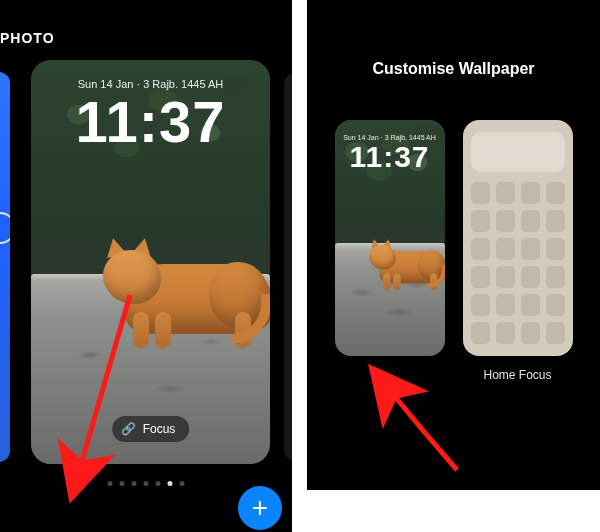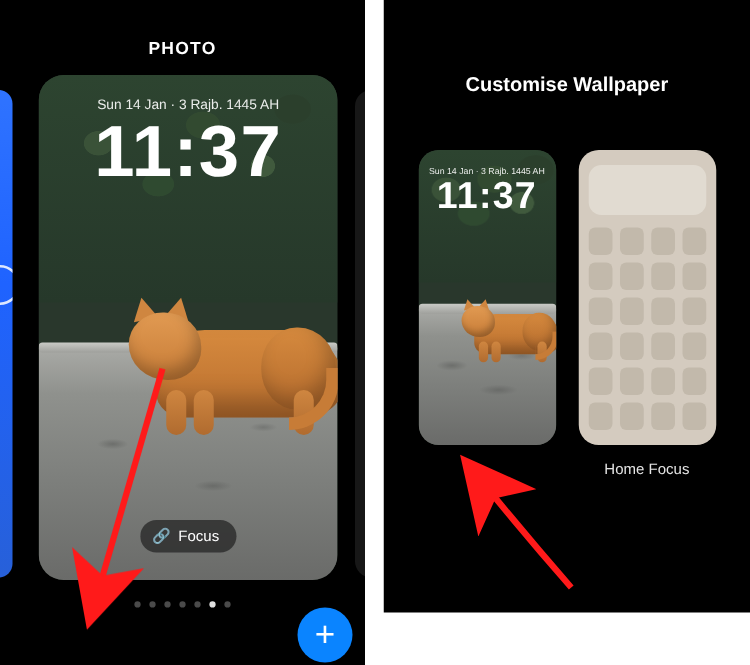--- a/index.html
+++ b/index.html
@@ -20,21 +20,21 @@
     position: relative;
     overflow: hidden;
   }
   .panel-left  { width: 301px; height: 532px; margin: 0; }
   .panel-right { width: 302px; height: 490px; margin: 0 0 0 15px; }
 
   
   .header-left {
     position: absolute;
     top: 30px; left: 0; right: 0;
-    text-align: center;
+    text-align: left;
     color: #fff;
     font-size: 14px;
     font-weight: 600;
     letter-spacing: 1px;
   }
 
   
   .prev-card {
     position: absolute;
     top: 72px;

